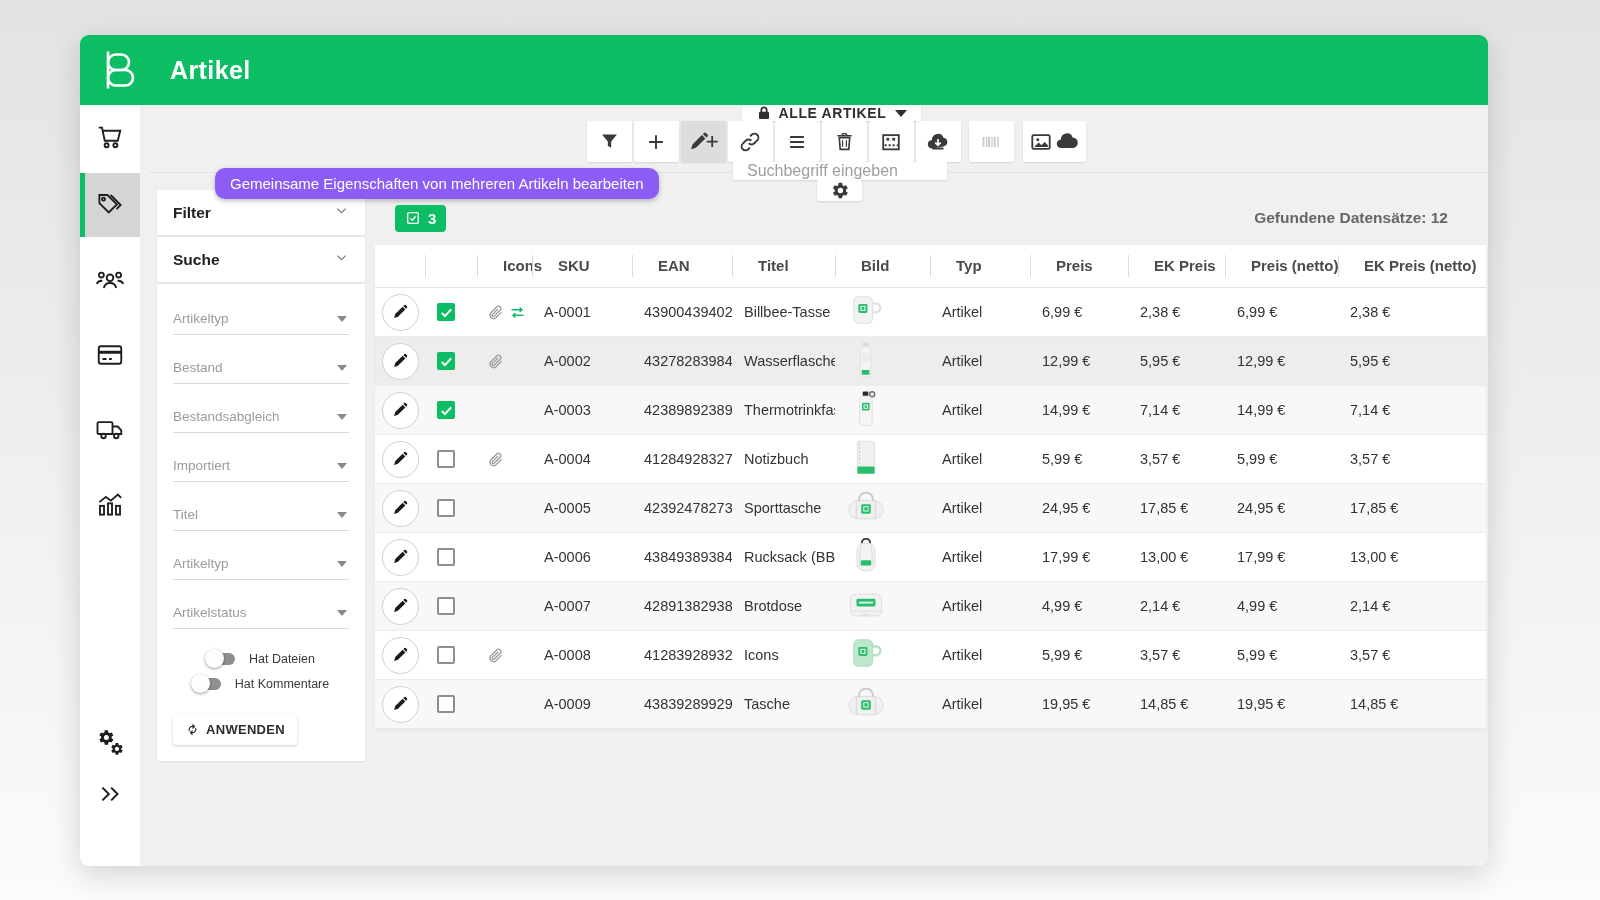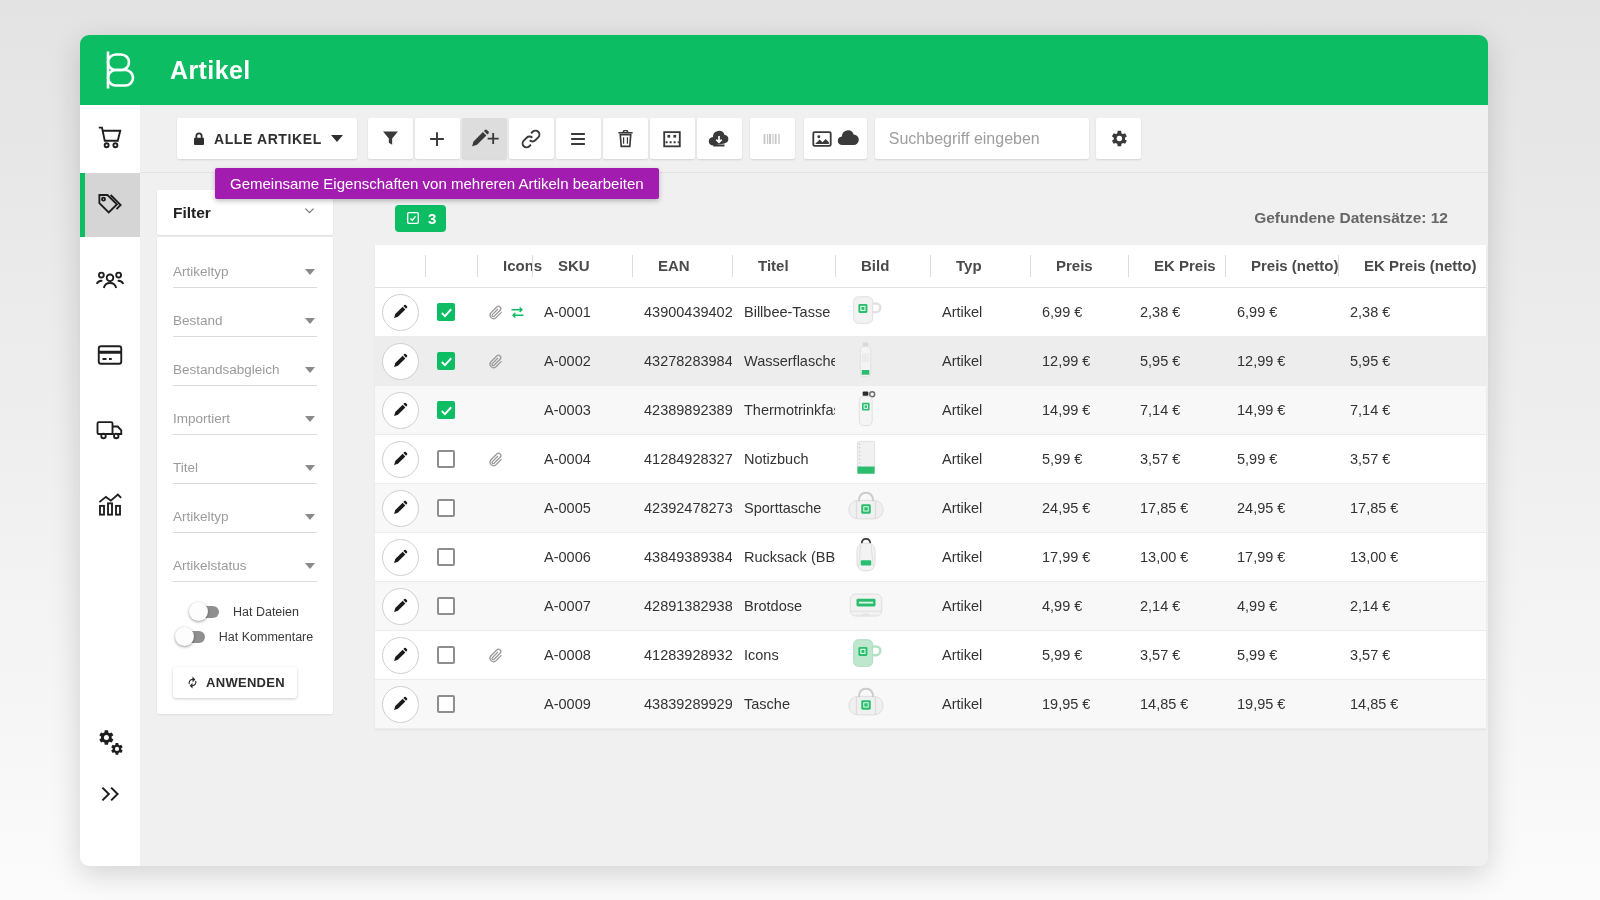--- a/index.html
+++ b/index.html
@@ -21,47 +21,47 @@
   .nav-item { position:absolute; left:0; width:60px; height:64px; display:flex;
     align-items:center; justify-content:center; cursor:pointer; color:#1e1e1e; }
   .nav-item.active { background:#d5d5d5; }
   .nav-item.active::before { content:''; position:absolute; left:0; top:0; bottom:0; width:5px; background:#0cbd63; }
   .nav-ic svg { display:block; }
 
   
   .content { position:absolute; left:60px; top:70px; right:0; bottom:0; background:#f0f0f0; }
 
   
-  .toolbar { position:absolute; left:0; right:0; top:0; height:68px; display:flex; align-items:center;
-    padding-left:37px; border-bottom:1px solid #e3e3e3; }
+  .toolbar { position:absolute; left:9px; right:0; top:0; height:68px; display:flex; align-items:center;
+    padding-left:37px; border-bottom:1px solid #e3e3e3;flex-direction:column; }
   .scope-btn { height:41px; background:#fff; border-radius:2px; display:flex; align-items:center;
     padding:0 14px; box-shadow:0 1px 2px rgba(0,0,0,.12); cursor:pointer; margin-right:11px; }
   .scope-label { font-size:14px; font-weight:bold; color:#2f2f2f; letter-spacing:.6px; margin:0 9px 0 7px; }
   .caret { width:0; height:0; border-left:6px solid transparent; border-right:6px solid transparent;
     border-top:7px solid #2f2f2f; }
   .tbtn { width:45px; height:41px; background:#fff; border-radius:2px; margin-right:2px;
     display:flex; align-items:center; justify-content:center; box-shadow:0 1px 2px rgba(0,0,0,.12);
     cursor:pointer; color:#3a3a3a; }
   .tbtn.tactive { background:#ddd; }
   .tbtn.twide { width:63px; margin-left:5px; }
   .tbtn.tdis { color:#c8c8c8; margin-left:6px; margin-right:4px; }
   .tic { display:flex; align-items:center; gap:3px; }
   .search-box { width:214px; height:41px; background:#fff; border:none; border-radius:2px;
     margin-left:6px; padding:0 14px; font-size:16px; color:#333; font-family:"Liberation Sans",sans-serif;
     box-shadow:0 1px 2px rgba(0,0,0,.12); }
   .search-box::placeholder { color:#9e9e9e; }
   .gear-btn { margin-left:7px; }
 
   
-  .tooltip { position:absolute; left:75px; top:63px; background:#a21caf; color:#fff;
-    font-size:15px; padding:7px 15px; border-radius:2px; z-index:30; white-space:nowrap;
+  .tooltip { position:absolute; left:75px; top:63px; background:#8b5cf6; color:#fff;
+    font-size:15px; padding:7px 15px; border-radius:10px; z-index:30; white-space:nowrap;
     box-shadow:0 2px 5px rgba(0,0,0,.25); }
 
   
-  .fpanel { position:absolute; left:17px; top:85px; width:176px; }
+  .fpanel { position:absolute; left:17px; top:85px; width:208px; }
   .fcard { height:45px; background:#fff; border-radius:2px; margin-bottom:2px; display:flex;
     align-items:center; justify-content:space-between; padding:0 16px; cursor:pointer;
     box-shadow:0 1px 2px rgba(0,0,0,.08); }
   .fcard-label { font-size:15.5px; font-weight:bold; color:#222; }
   .fields-card { background:#fff; border-radius:2px; padding:25px 16px 16px;
     box-shadow:0 1px 2px rgba(0,0,0,.08); }
   .ffield { position:relative; border-bottom:1px solid #dadada; padding:2px 0 8px; margin-bottom:23px;
     cursor:pointer; }
   .flabel { font-size:13.5px; color:#9b9b9b; }
   .fcaret { position:absolute; right:2px; top:7px; width:0; height:0;
@@ -323,20 +323,26 @@
     <div class="tooltip">Gemeinsame Eigenschaften von mehreren Artikeln bearbeiten</div>
 
     <div class="fpanel">
       <div>
           <div class="fcard">
             <div class="fcard-label">Filter</div>
             <div><svg width="15" height="15" viewBox="0 0 24 24" fill="none" stroke="#777" stroke-width="2">
                 <path d="M5.5 9l6.5 6.5L18.5 9"></path>
               </svg></div>
           </div>
+          <div class="fcard">
+            <div class="fcard-label">Suche</div>
+            <div><svg width="15" height="15" viewBox="0 0 24 24" fill="none" stroke="#777" stroke-width="2">
+                <path d="M5.5 9l6.5 6.5L18.5 9"></path>
+              </svg></div>
+          </div>
         </div>
       <div class="fields-card">
         <div>
             <div class="ffield">
               <div class="flabel">Artikeltyp</div>
               <div class="fcaret"></div>
             </div>
             <div class="ffield">
               <div class="flabel">Bestand</div>
               <div class="fcaret"></div>

